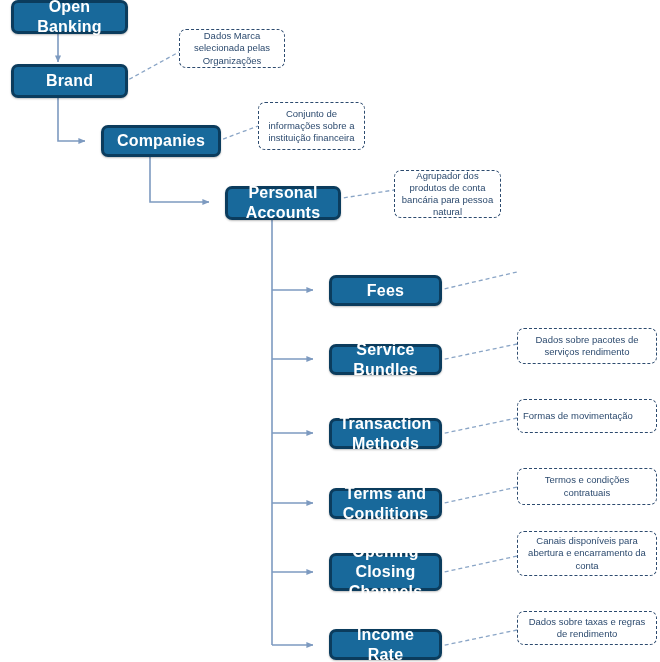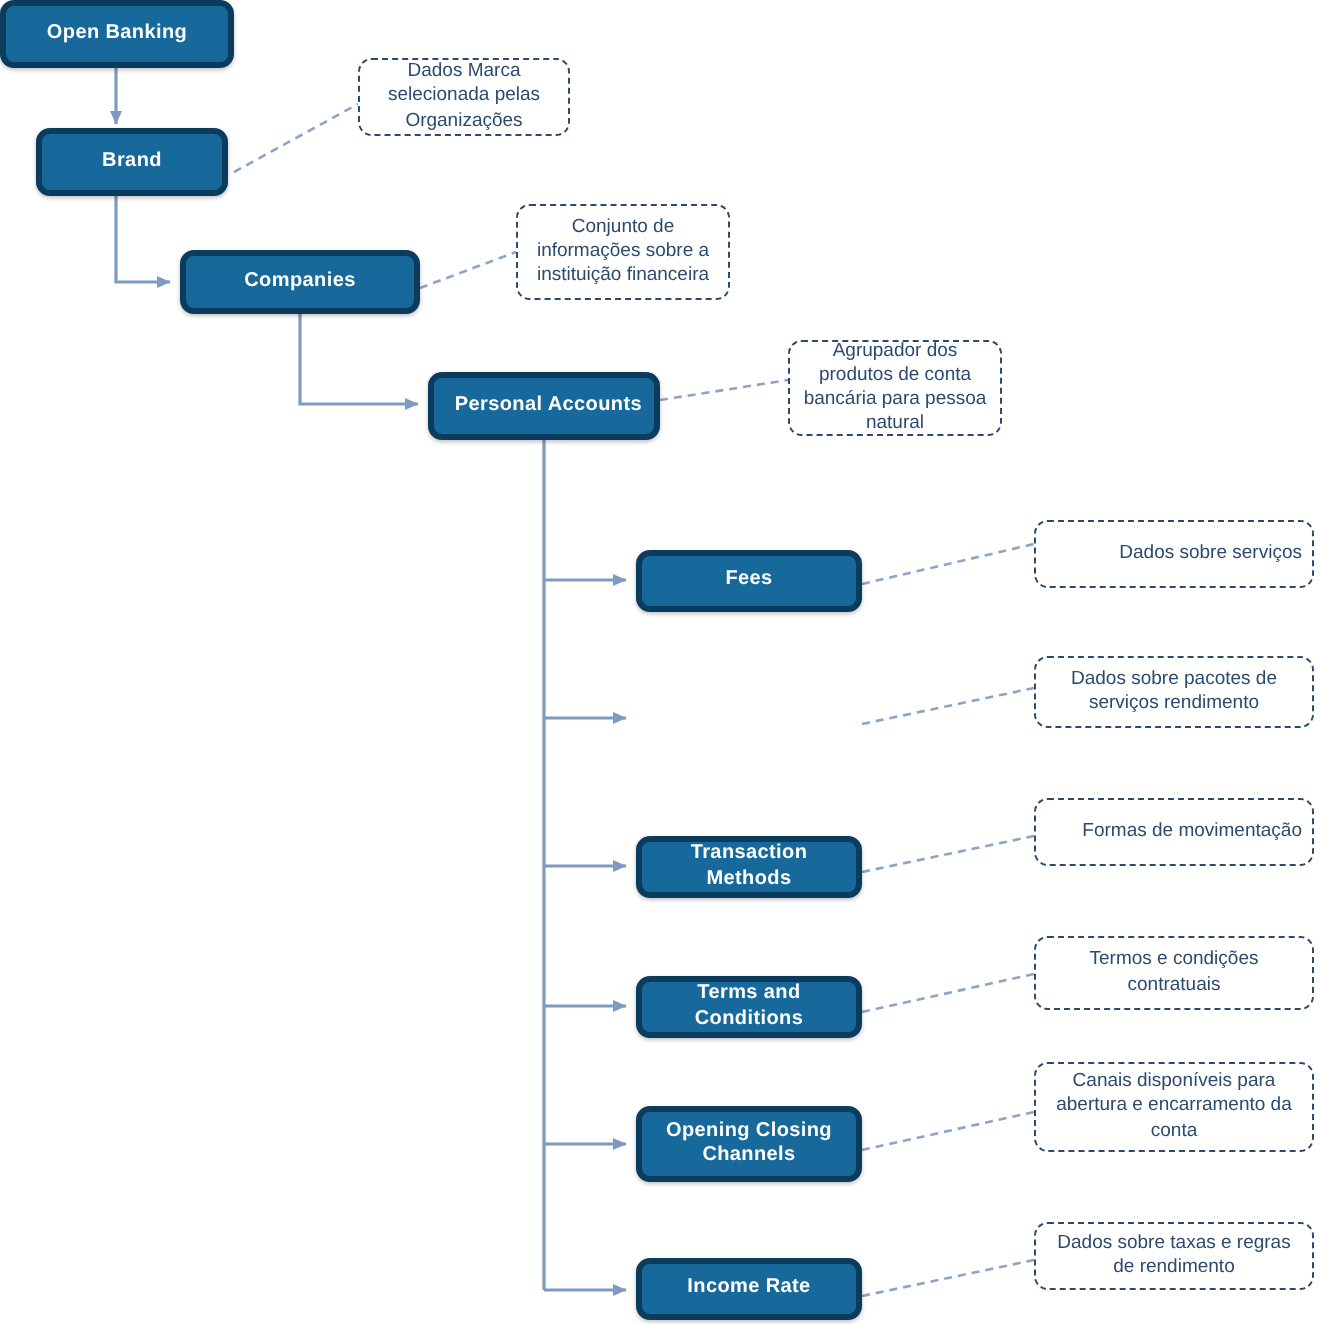--- a/index.html
+++ b/index.html
@@ -27,42 +27,43 @@
     pointer-events: none;
   }
   .node {
     position: absolute;
     box-sizing: border-box;
     background: #18699b;
     border: 3px solid #0b3c5d;
     border-radius: 7px;
     color: #ffffff;
     font-weight: bold;
-    font-size: 10px;
+    font-size: 16px;
     line-height: 1.25;
     display: flex;
     align-items: center;
     justify-content: center;
     text-align: center;
     letter-spacing: 0.2px;
     box-shadow: 0 1px 2px rgba(0,0,0,0.25);
     padding: 2px 6px;
+    margin-left: 11px;
   }
   .note {
     position: absolute;
     box-sizing: border-box;
     background: #ffffff;
     border: 1px dashed #2c4a6e;
     border-radius: 7px;
     color: #2c4a6e;
     font-size: 9.5px;
     line-height: 1.28;
     display: flex;
     align-items: center;
-    justify-content: flex-end;
+    justify-content: flex-start;
     text-align: center;
     padding: 2px 5px;
   }
 </style>
 </head>
 <body>
 
 <div id="diagram-root">
 
   <svg id="edge-layer" viewBox="0 0 660 662" width="660" height="662" xmlns="http://www.w3.org/2000/svg">
@@ -104,36 +105,39 @@
       <path d="M431,506 L517,487"></path>
       <path d="M431,575 L517,556"></path>
       <path d="M431,648 L517,630"></path>
     </g>
   </svg>
 
   <div class="node" style="left:0px; top:0px; width:117px; height:34px;">
     <span>Open Banking</span>
   </div>
 
-  <div class="node" style="left:18px; top:64px; width:96px; height:34px;">
+  <div class="node" style="left:0px; top:64px; width:117px; height:34px;">
     <span>Brand</span>
   </div>
 
   <div class="node" style="left:90px; top:125px; width:120px; height:32px;">
     <span>Companies</span>
   </div>
 
   <div class="node" style="left:214px; top:186px; width:116px; height:34px;justify-content:flex-end;">
     <span>Personal Accounts</span>
   </div>
 
   <div class="node" style="left:318px; top:275px; width:113px; height:31px;align-items:center;">
     <span>Fees</span>
   </div>
 
+  <div class="node" style="left:318px; top:344px; width:113px; height:31px;">
+    <span>Service Bundles</span>
+  </div>
 
   <div class="node" style="left:318px; top:418px; width:113px; height:31px;">
     <span>Transaction Methods</span>
   </div>
 
   <div class="node" style="left:318px; top:488px; width:113px; height:31px;">
     <span>Terms and Conditions</span>
   </div>
 
   <div class="node" style="left:318px; top:553px; width:113px; height:38px;text-align:center;">
@@ -149,23 +153,20 @@
   </div>
 
   <div class="note" style="left:258px; top:102px; width:107px; height:48px;">
     <span>Conjunto de informações sobre a instituição financeira</span>
   </div>
 
   <div class="note" style="left:394px; top:170px; width:107px; height:48px;">
     <span>Agrupador dos produtos de conta bancária para pessoa natural</span>
   </div>
 
-  <div class="note" style="left:517px; top:260px; width:140px; height:34px;">
-    <span>Dados sobre serviços</span>
-  </div>
 
   <div class="note" style="left:517px; top:328px; width:140px; height:36px;">
     <span>Dados sobre pacotes de serviços rendimento</span>
   </div>
 
   <div class="note" style="left:517px; top:468px; width:140px; height:37px;">
     <span>Termos e condições contratuais</span>
   </div>
 
   <div class="note" style="left:517px; top:399px; width:140px; height:34px;">

